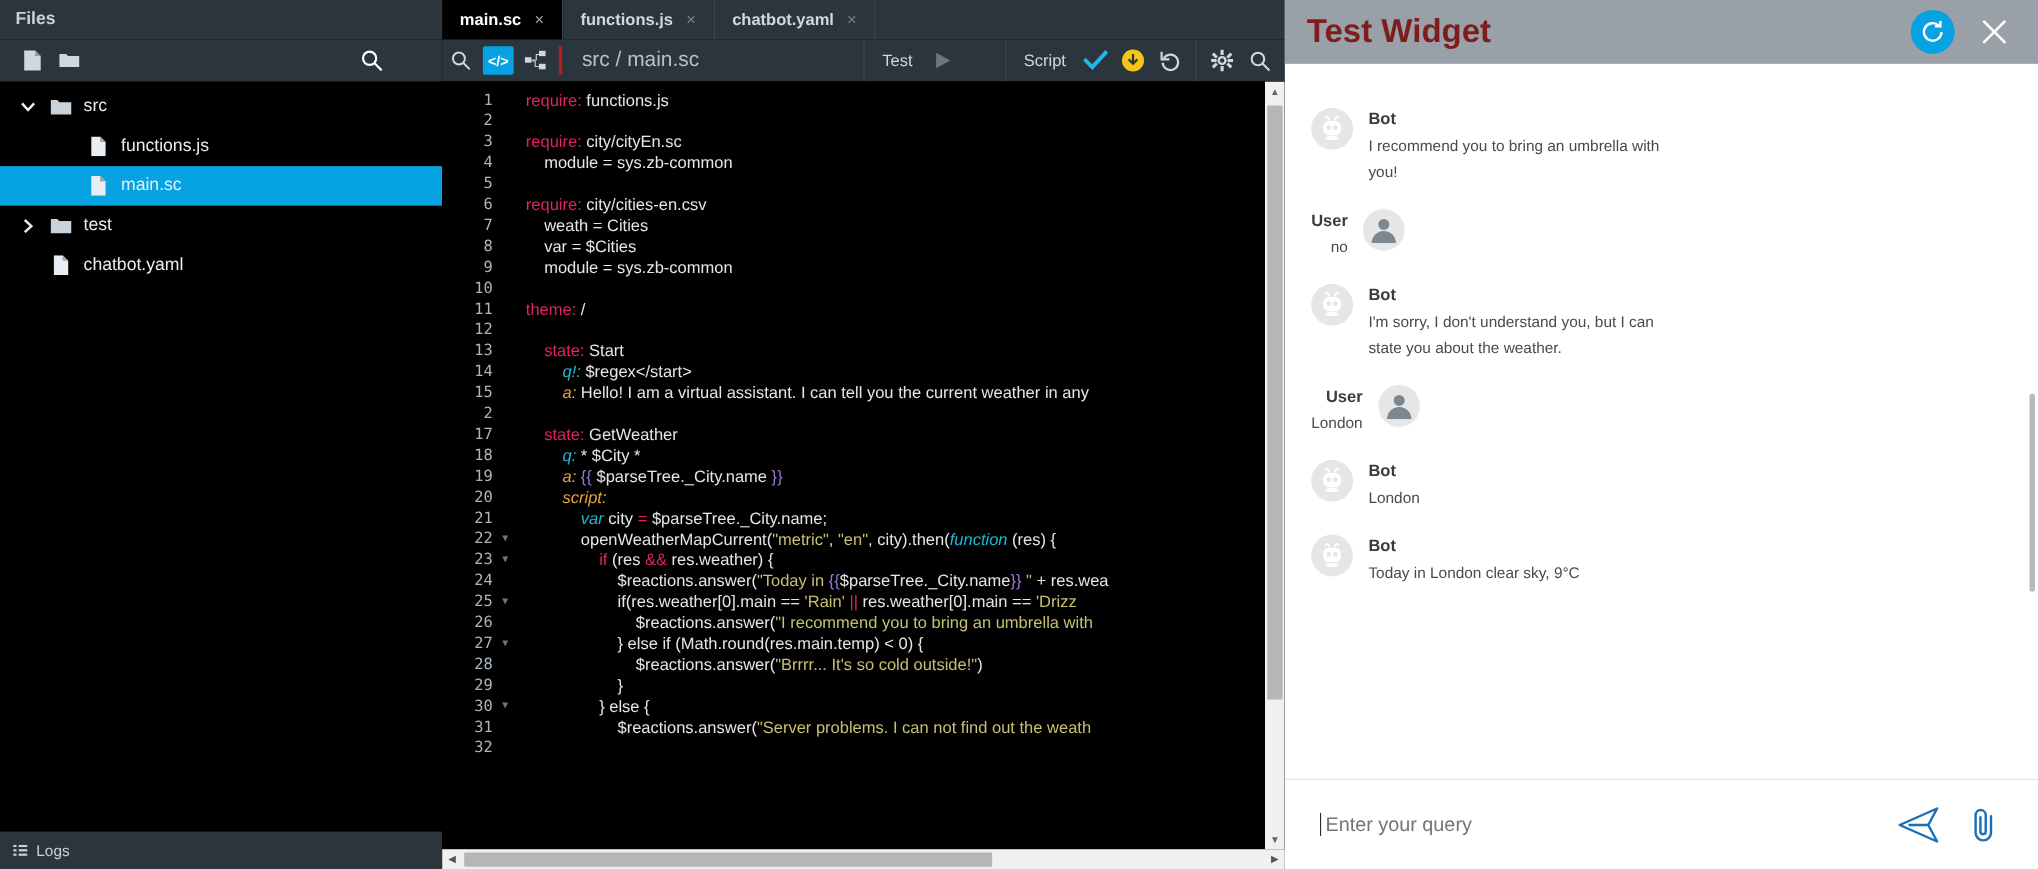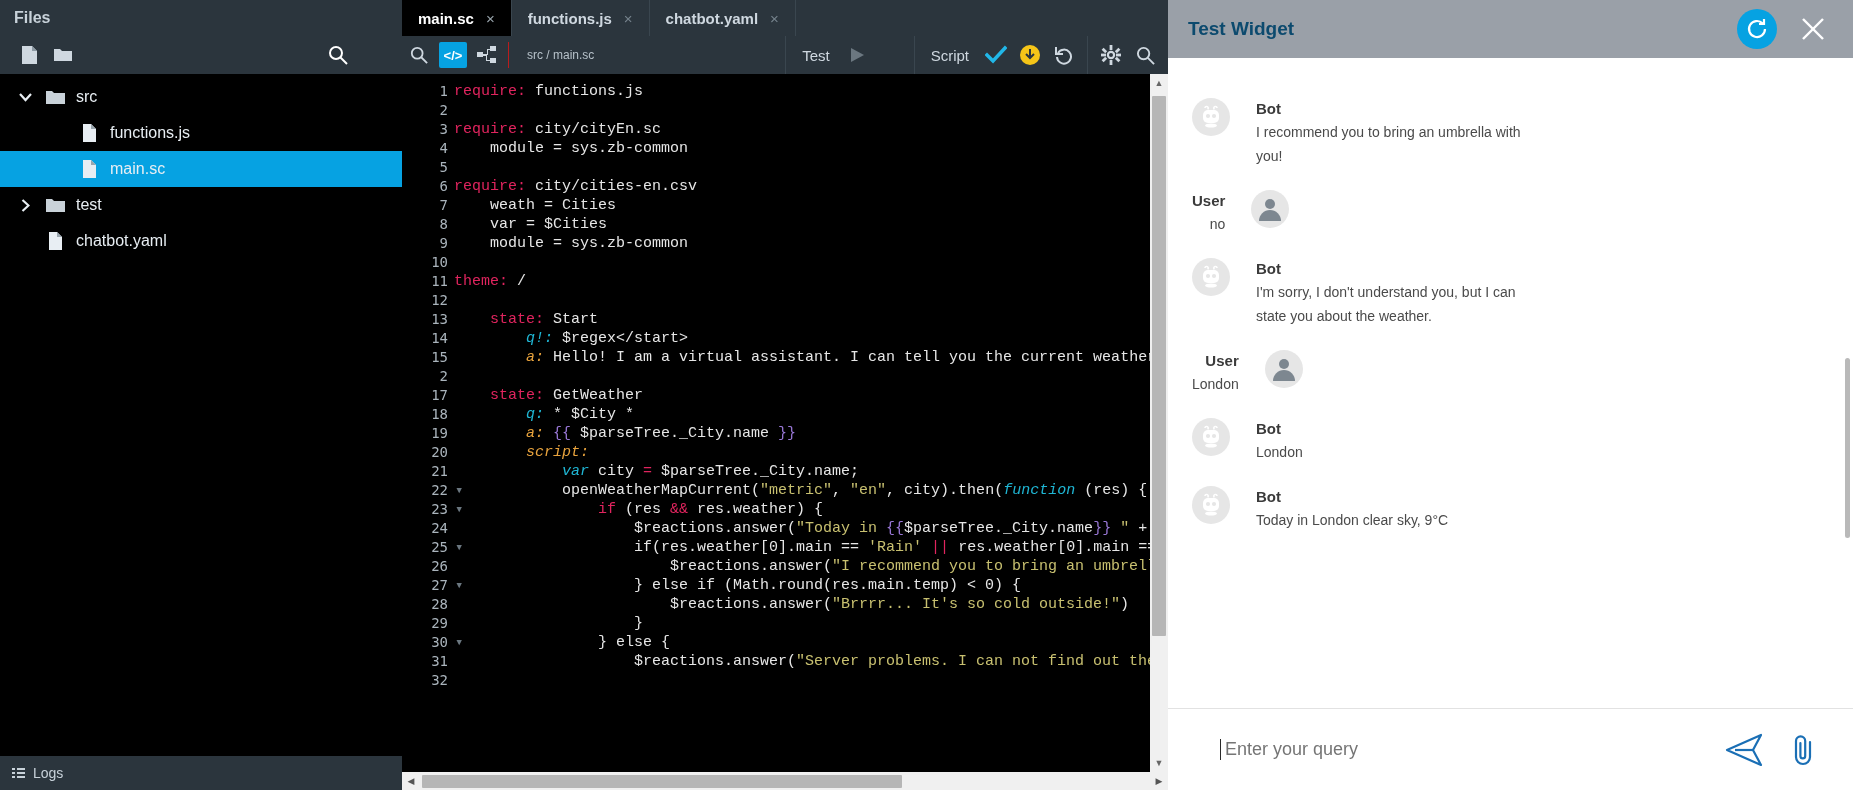--- a/index.html
+++ b/index.html
@@ -34,30 +34,30 @@
   .tab { display:flex; align-items:center; gap:12px; padding:0 16px; color:#cfd8e0; font-size:15px; font-weight:bold;
          border-right:1px solid #3a464f; }
   .tab.active { background:#000; color:#ffffff; }
   .tab .x { color:#76838d; font-size:15px; font-weight:normal; }
   .tab.active .x { color:#9aa6ae; }
 
   .edtoolbar { height:38px; background:#2b353d; display:flex; align-items:center; }
   .edtoolbar .tb-ic { width:34px; height:38px; display:flex; align-items:center; justify-content:center; }
   .codebtn { width:28px; height:26px; background:#06a2e2; display:flex; align-items:center; justify-content:center;
              color:#fff; font-size:13px; font-weight:bold; border-radius:2px; }
-  .breadcrumb { flex:1; color:#b6c1c9; font-size:12px; padding-left:18px; border-left:1px solid #b91c1c; margin-left:4px; height:26px; display:flex; align-items:center;}
+  .breadcrumb { flex:1; color:#b6c1c9; font-size:19px; padding-left:18px; border-left:3px solid #b91c1c; margin-left:4px; height:26px; display:flex; align-items:center;}
   .tb-group { display:flex; align-items:center; padding:0 6px; height:38px; border-left:1px solid #3a464f; }
   .tb-label { color:#cfd8e0; font-size:15px; padding:0 10px; }
 
   .code-area { flex:1; position:relative; background:#000; display:flex; overflow:hidden; }
   .gutter { width:52px; background:#000; padding-top:8px; text-align:right; flex:0 0 52px; }
   .gutter .ln { height:19px; line-height:19px; color:#aab4bc; font-size:14px; font-family:"DejaVu Sans Mono", monospace; padding-right:6px; position:relative;}
   .gutter .ln .fold { position:absolute; right:-8px; color:#6b7780; font-size:9px; }
   .code { flex:1; padding-top:8px; overflow:hidden; position:relative; }
-  .cl { height:19px; line-height:19px; white-space:pre; font-family:Liberation Mono, monospace; font-size:15px; color:#e6e6e6; }
+  .cl { height:19px; line-height:19px; white-space:pre; font-family:Liberation Sans, sans-serif; font-size:15px; color:#e6e6e6;margin-left:24px; }
   .k { color:#e0245e; }
   .q { color:#1fb6d4; font-style:italic; }
   .a { color:#e8a33d; font-style:italic; }
   .sc { color:#e8a33d; font-style:italic; }
   .st { color:#c8c070; }
   .br { color:#9a78d8; }
   .kw { color:#1fb6d4; font-style:italic; }
   .op { color:#e0245e; }
   .fn { color:#1fb6d4; font-style:italic; }
 
@@ -65,35 +65,35 @@
   .vscroll .arrow { height:18px; display:flex; align-items:center; justify-content:center; color:#666; font-size:9px; }
   .vthumb { position:absolute; left:2px; width:14px; background:#b6b6b6; border-radius:1px; }
   .hscroll { height:18px; background:#f0f0f0; position:relative; display:flex; align-items:center; }
   .hthumb { position:absolute; height:13px; background:#b6b6b6; border-radius:1px; }
   .hscroll .harrow { width:18px; display:flex; align-items:center; justify-content:center; color:#555; font-size:9px; }
   .hscroll .harrow.r { position:absolute; right:0; }
 
   
   .chat-panel { flex:1; height:790px; background:#fff; display:flex; flex-direction:column; }
   .chat-head { height:58px; background:#9aa0a8; display:flex; align-items:center; padding:0 20px; gap:16px; }
-  .chat-title { flex:1; color:#0c4a6e; font-size:19px; font-weight:bold; }
+  .chat-title { flex:1; color:#7f1d1d; font-size:30px; font-weight:bold; }
   .hbtn { width:40px; height:40px; border-radius:50%; display:flex; align-items:center; justify-content:center; }
   .hbtn.refresh { background:#06a2e2; }
   .chat-body { flex:1; overflow:hidden; position:relative; padding:6px 30px 0 24px; }
-  .msg { display:flex; gap:26px; margin-bottom:22px; }
+  .msg { display:flex; gap:14px; margin-bottom:22px; }
   .msg.user { }
   .avatar { width:38px; height:38px; border-radius:50%; background:#e6e6e6; flex:0 0 38px; display:flex; align-items:center; justify-content:center; }
   .mbody { max-width:275px; }
   .msg.user .mbody { text-align:right; }
   .mname { font-size:15px; font-weight:bold; color:#3b3b3b; line-height:22px; }
   .mtext { font-size:14px; color:#4a4a4a; line-height:24px; }
   .chat-scroll { position:absolute; right:3px; width:5px; background:#b9b9b9; border-radius:3px; }
   .chat-input { height:82px; border-top:1px solid #e2e2e2; display:flex; align-items:center; padding:0 26px 0 32px; gap:14px; }
   .qinput { flex:1; font-size:18px; color:#9a9a9a; font-family:"Liberation Sans", sans-serif; border:none; outline:none; background:transparent;
-            border-left:1px solid #2a2a2a; padding-left:4px;margin-left:20px; }
+            border-left:1px solid #2a2a2a; padding-left:4px; }
   .sendbtn, .clipbtn { width:46px; height:46px; display:flex; align-items:center; justify-content:center; }
 </style>
 </head>
 <body>
 
 <div id="app">
 
   <div class="files-panel">
     <div class="files-head">
       <span class="files-head-title">Files</span>

